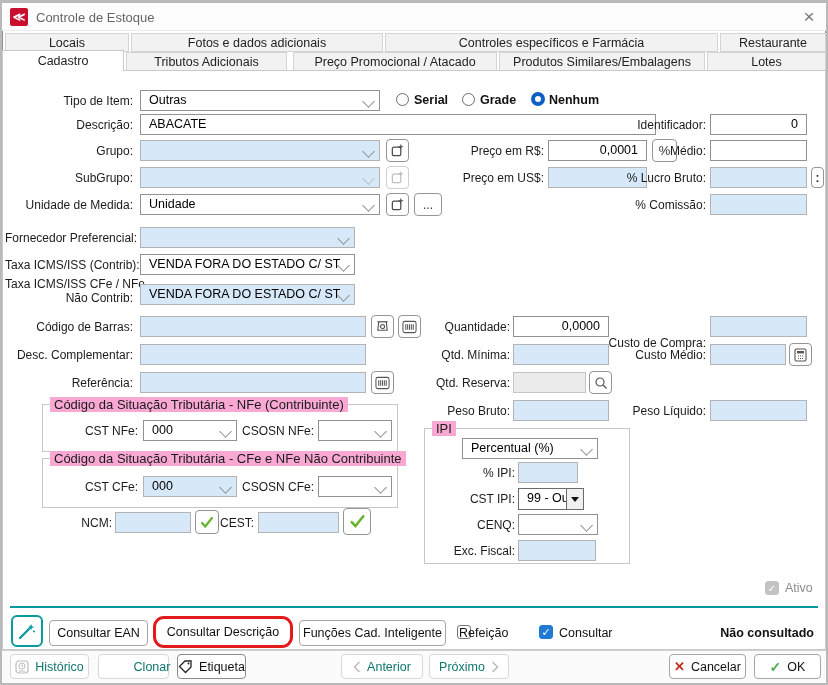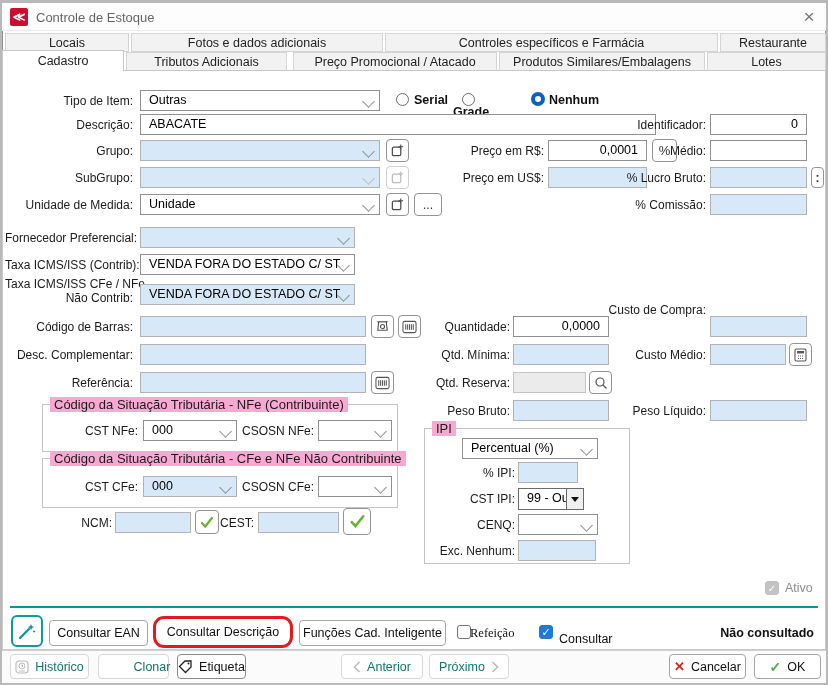--- a/index.html
+++ b/index.html
@@ -84,21 +84,21 @@
     <span>Lotes</span>
   </div>
 
 <div id="panel" class="abs"></div>
 
 <div class="abs lbl" style="left:5px;top:94px;width:128px;">Tipo de Item:</div>
 <div class="abs fld combo" style="left:140px;top:90px;width:240px;height:21px;"><span>Outras</span><span class="chev"></span></div>
 <span class="abs radio" style="left:396px;top:93px;"></span>
 <span class="abs rlbl" style="left:414px;top:93px;">Serial</span>
 <span class="abs radio" style="left:462px;top:93px;"></span>
-<span class="abs rlbl" style="left:453px;top:93px;margin-top:12px;">Grade</span>
+<span class="abs rlbl" style="left:480px;top:93px;">Grade</span>
 <span class="abs radio sel" style="left:531px;top:92px;"></span>
 <span class="abs rlbl" style="left:549px;top:93px;">Nenhum</span>
 
 <div class="abs lbl" style="left:5px;top:118px;width:128px;">Descrição:</div>
 <div class="abs fld" style="left:140px;top:114px;width:516px;height:21px;">ABACATE</div>
 <div class="abs lbl" style="left:600px;top:118px;width:106px;">Identificador:</div>
 <div class="abs fld num" style="left:710px;top:114px;width:97px;height:21px;">0</div>
 
 <div class="abs lbl" style="left:5px;top:144px;width:128px;">Grupo:</div>
 <div class="abs fld blue combo" style="left:140px;top:140px;width:240px;height:21px;">
@@ -171,21 +171,21 @@
     </svg>
   </div>
 <div class="abs tool" style="left:398px;top:315px;width:23px;height:23px;">
     <svg width="15" height="14" viewBox="0 0 16 14">
       <rect x="1" y="1" width="14" height="12" rx="2" fill="none" stroke="#555" stroke-width="1.1"></rect>
       <path d="M4 4v6M6 4v6M8 4v6M10 4v6M12 4v6" stroke="#555" stroke-width="1.1"></path>
     </svg>
   </div>
 <div class="abs lbl" style="left:410px;top:320px;width:100px;">Quantidade:</div>
 <div class="abs fld num" style="left:513px;top:316px;width:96px;height:21px;">0,0000</div>
-<div class="abs lbl" style="left:600px;top:303px;width:106px;">Custo de Compra:</div>
+<div class="abs lbl" style="left:600px;top:336px;width:106px;">Custo de Compra:</div>
 <div class="abs fld blue" style="left:710px;top:316px;width:97px;height:21px;"></div>
 
 <div class="abs lbl" style="left:5px;top:348px;width:128px;">Desc. Complementar:</div>
 <div class="abs fld blue" style="left:140px;top:344px;width:226px;height:21px;"></div>
 <div class="abs lbl" style="left:410px;top:348px;width:100px;">Qtd. Mínima:</div>
 <div class="abs fld blue" style="left:513px;top:344px;width:96px;height:21px;"></div>
 <div class="abs lbl" style="left:600px;top:348px;width:106px;">Custo Médio:</div>
 <div class="abs fld blue" style="left:710px;top:344px;width:76px;height:21px;"></div>
 <div class="abs tool" style="left:789px;top:343px;width:23px;height:23px;">
     <svg width="13" height="14" viewBox="0 0 13 14">
@@ -259,21 +259,21 @@
 <div class="abs lbl" style="left:445px;top:466px;width:70px;">% IPI:</div>
 <div class="abs fld blue" style="left:518px;top:462px;width:60px;height:21px;"></div>
 <div class="abs lbl" style="left:445px;top:492px;width:70px;">CST IPI:</div>
 <div class="abs fld" style="left:518px;top:488px;width:66px;height:22px;padding-right:18px;border-color:#6a6a6a;"><span>99 - Outras</span><span style="position:absolute;right:0;top:0;width:16px;height:20px;background:#f0f0f0;border-left:1px solid #6a6a6a;display:flex;align-items:center;justify-content:center;">
       <span style="width:0;height:0;border-left:4px solid transparent;border-right:4px solid transparent;border-top:5px solid #111;"></span>
     </span></div>
 <div class="abs lbl" style="left:445px;top:518px;width:70px;">CENQ:</div>
 <div class="abs fld combo" style="left:518px;top:514px;width:80px;height:21px;">
     <span class="chev"></span>
   </div>
-<div class="abs lbl" style="left:435px;top:544px;width:80px;">Exc. Nenhum:</div>
+<div class="abs lbl" style="left:435px;top:544px;width:80px;">Exc. Fiscal:</div>
 <div class="abs fld blue" style="left:518px;top:540px;width:78px;height:21px;"></div>
 
 <span class="abs cb discheck" style="left:765px;top:581px;">✓</span>
 <span class="abs clbl" style="left:785px;top:581px;color:#8d8d8d;">Ativo</span>
 
 <div id="tealline" class="abs"></div>
 
 <div class="abs tool" style="left:11px;top:615px;width:32px;height:32px;border:2px solid #0a9aa0;border-radius:6px;">
   <svg width="20" height="20" viewBox="0 0 20 20">
       <path d="M3 17L12 8" stroke="#0a9aa0" stroke-width="2.4" stroke-linecap="round"></path>
@@ -284,23 +284,23 @@
 <div class="abs btn" style="left:49px;top:620px;width:99px;height:26px;">
     <span>Consultar EAN</span>
   </div>
 <div class="abs btn redring" style="left:153px;top:616px;width:140px;height:32px;">
     <span>Consultar Descrição</span>
   </div>
 <div class="abs btn" style="left:299px;top:620px;width:147px;height:26px;">
     <span>Funções Cad. Inteligente</span>
   </div>
 <span class="abs cb" style="left:457px;top:625px;"></span>
-<span class="abs clbl" style="left:470px;top:626px;font-family:Liberation Serif, serif;">Refeição</span>
+<span class="abs clbl" style="left:459px;top:626px;">Refeição</span>
 <span class="abs cb checked" style="left:539px;top:625px;">✓</span>
-<span class="abs clbl" style="left:559px;top:626px;margin-top:6px;">Consultar</span>
+<span class="abs clbl" style="left:559px;top:626px;">Consultar</span>
 <div class="abs" style="left:664px;top:626px;width:150px;font-size:12.5px;font-weight:bold;color:#111;text-align:right;">Não consultado</div>
 
 <div id="bottombar" class="abs"></div>
 <div class="abs btn dis" style="left:10px;top:654px;width:79px;height:25px;">
   <svg width="14" height="14" viewBox="0 0 14 14">
       <rect x="1" y="1" width="12" height="12" rx="3" fill="none" stroke="#bdbdbd" stroke-width="1.2"></rect>
       <circle cx="7" cy="6" r="3" fill="none" stroke="#bdbdbd" stroke-width="1"></circle>
       <path d="M7 4.5V6l1 1M4 11h6" stroke="#bdbdbd" stroke-width="1"></path>
     </svg>
   <span>Histórico</span>

